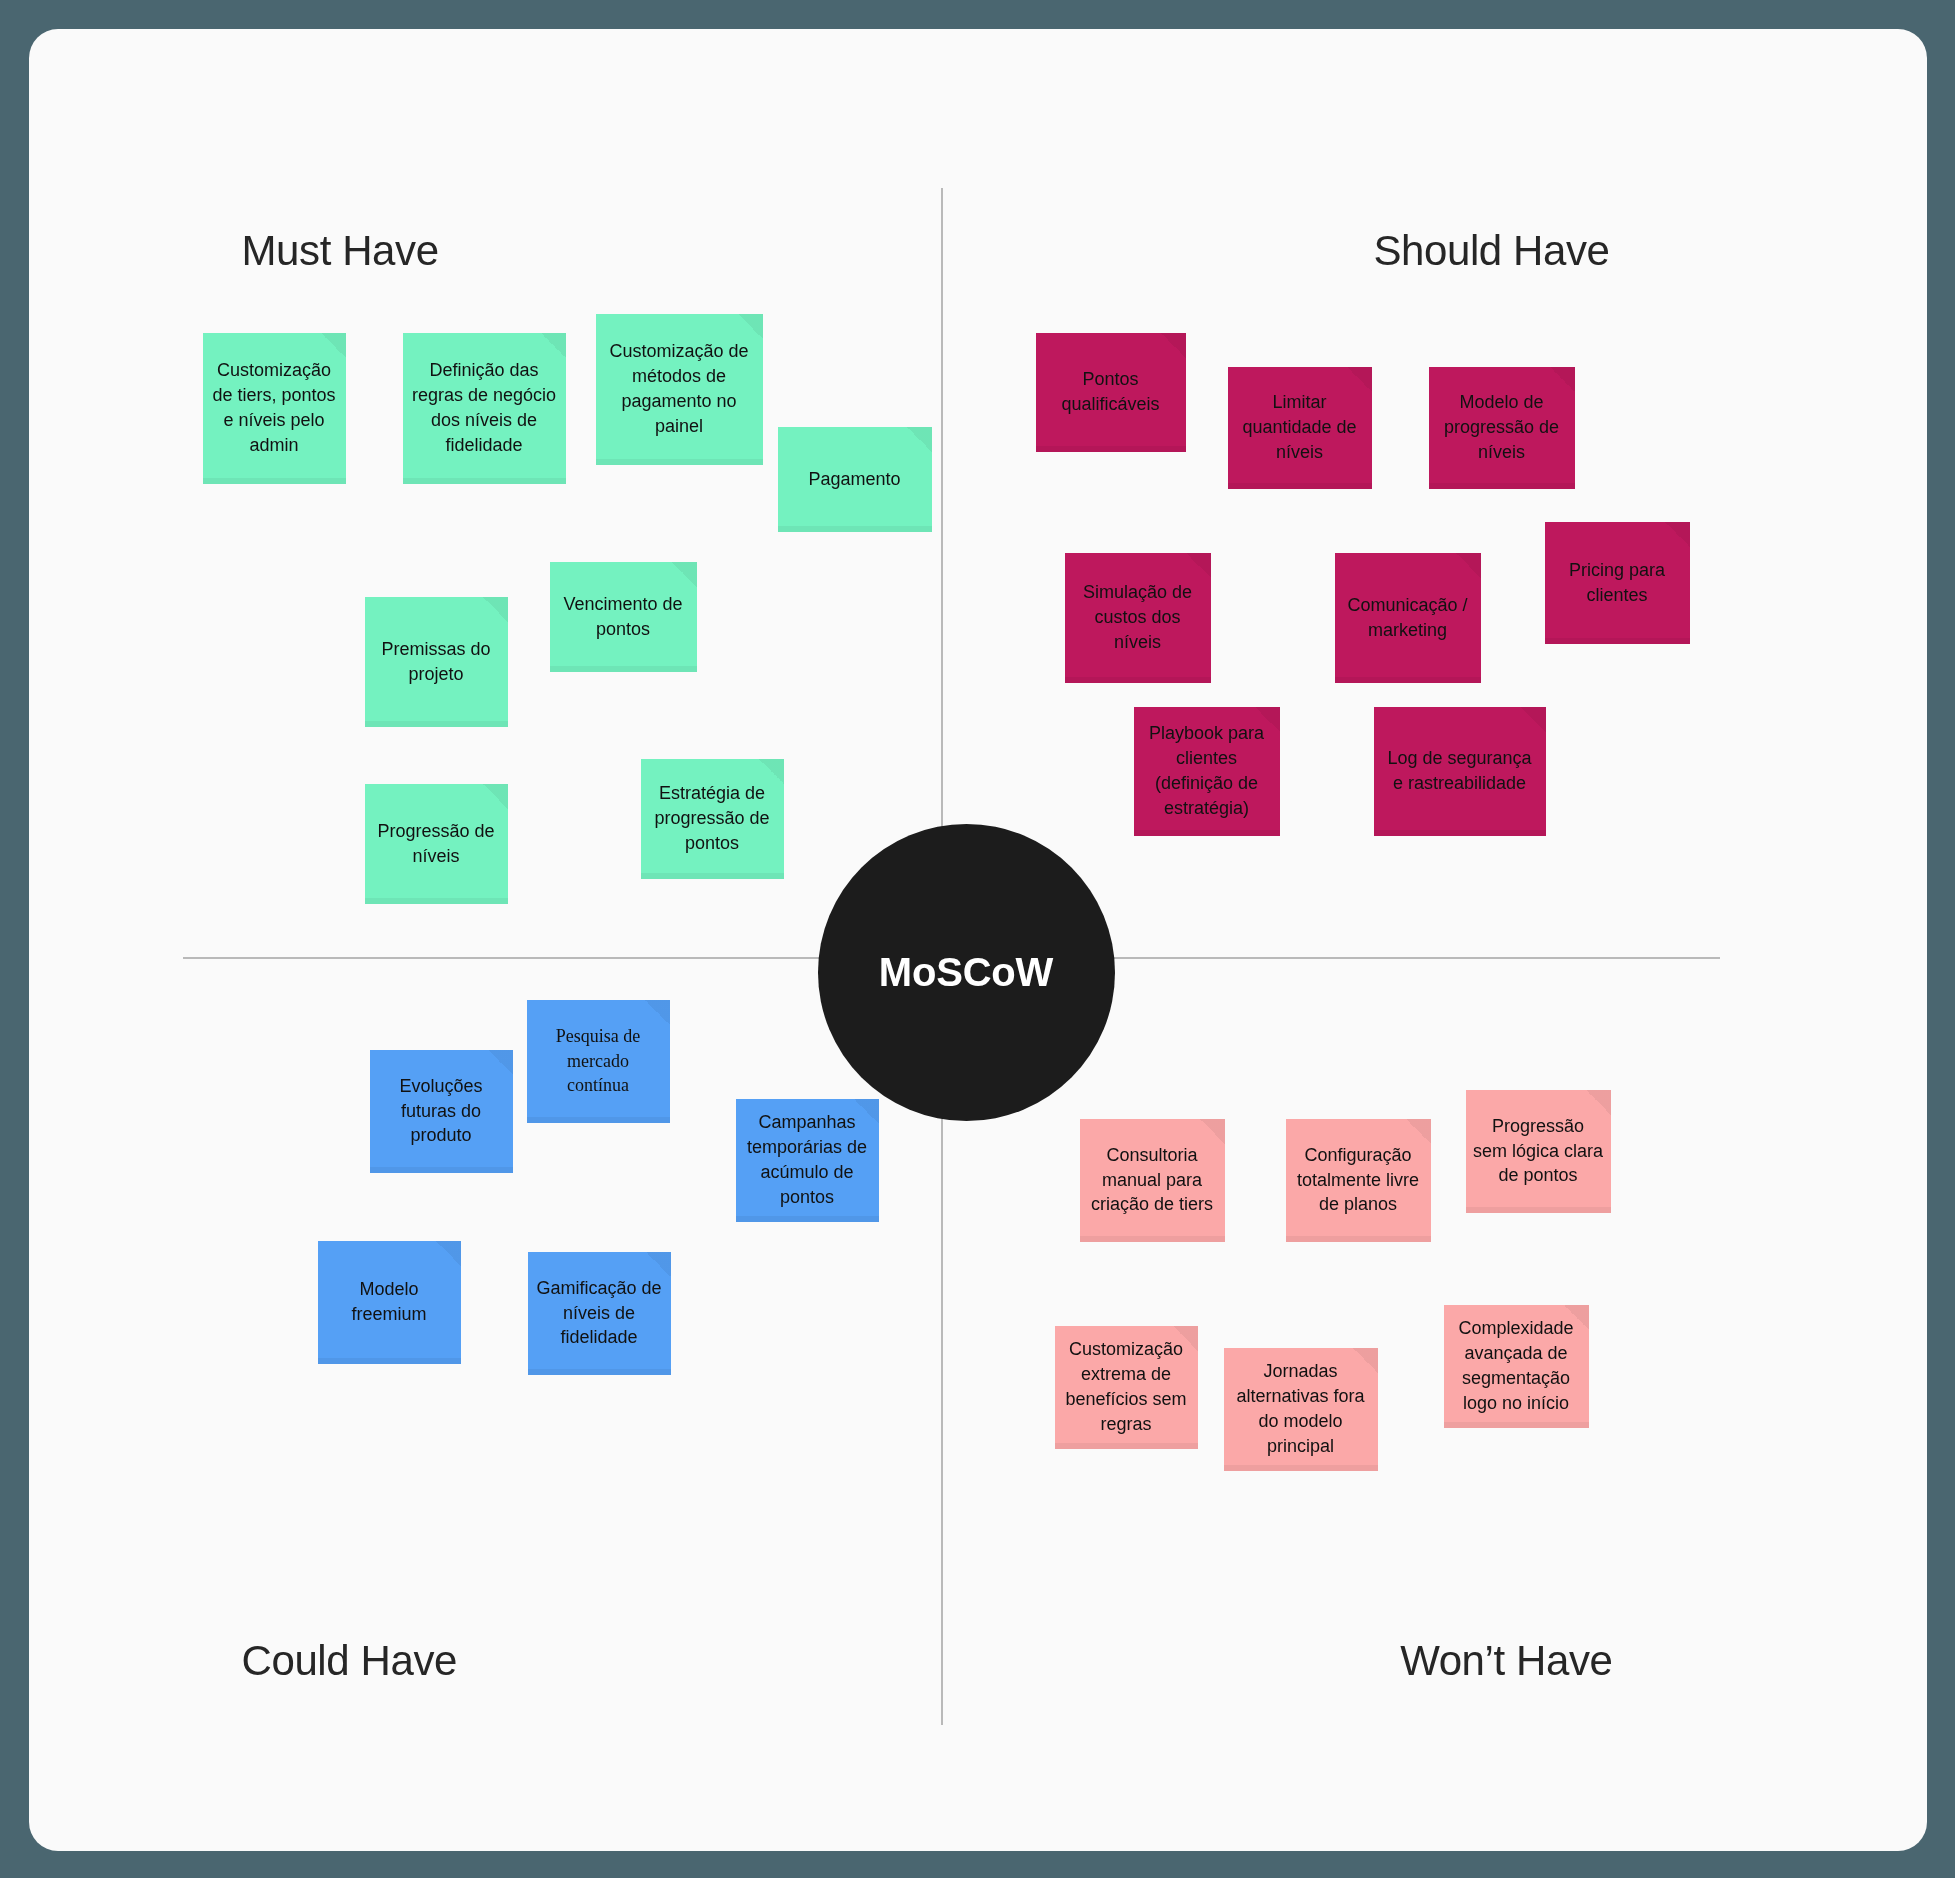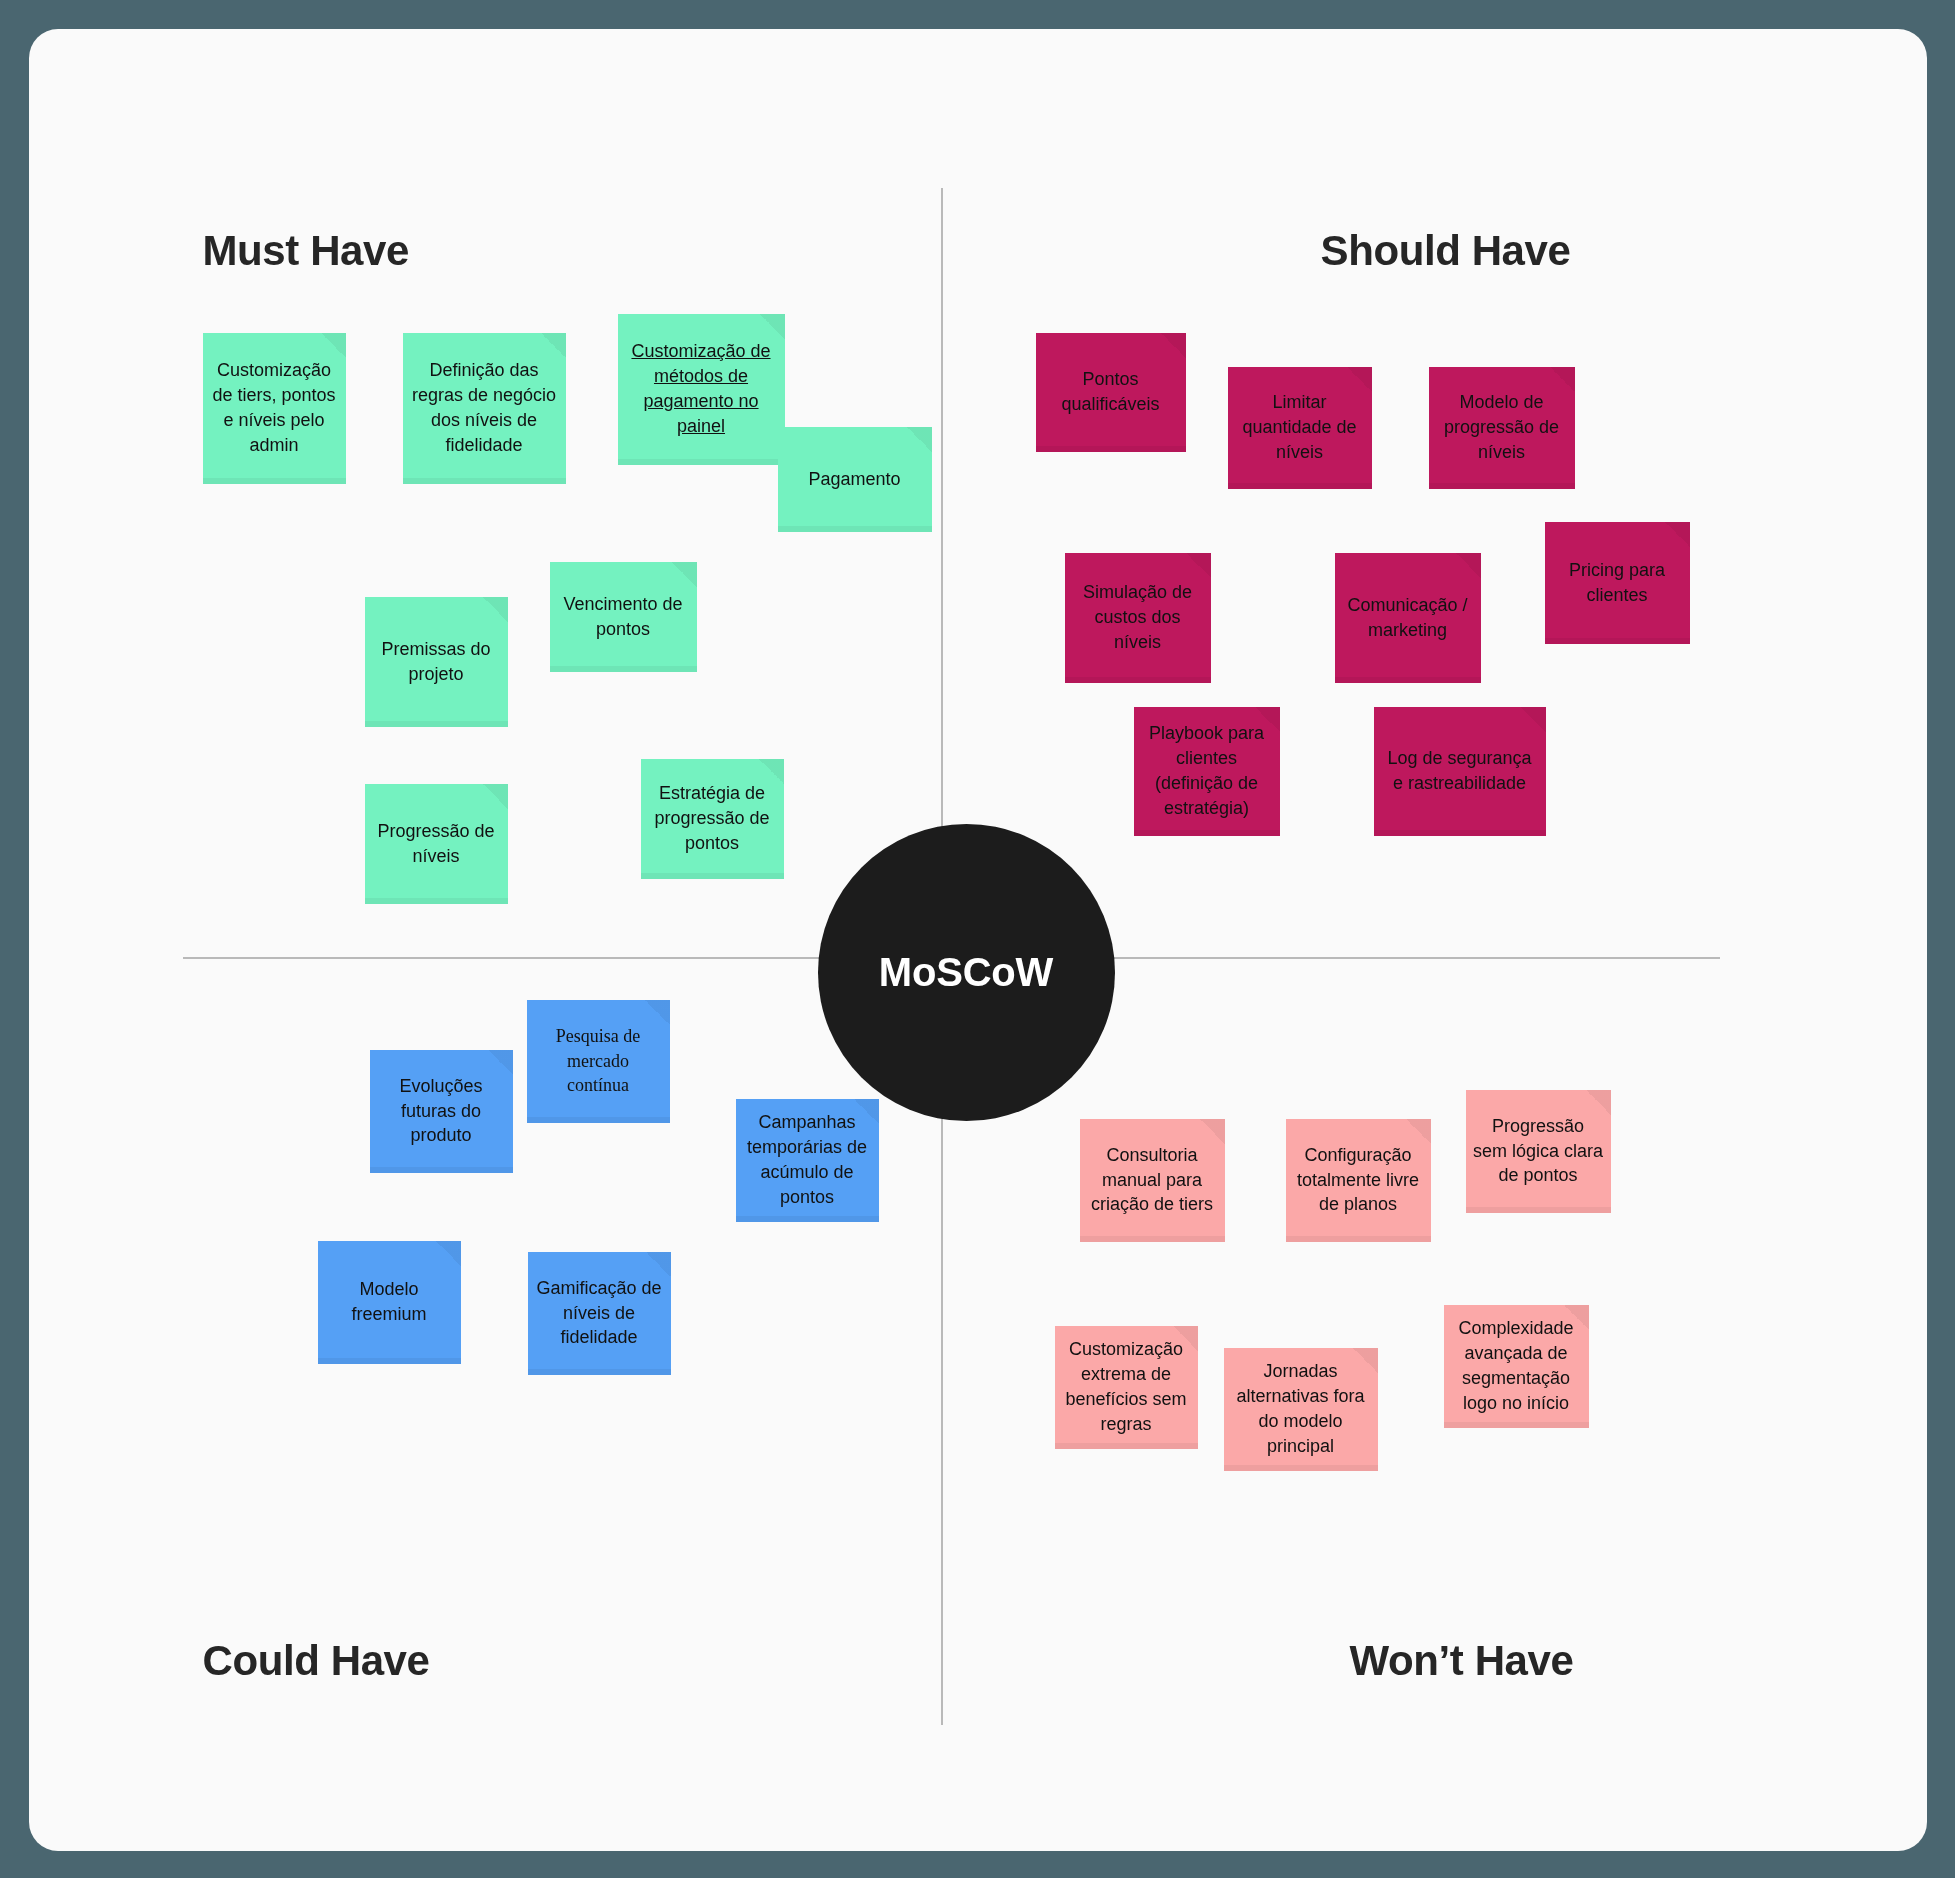--- a/index.html
+++ b/index.html
@@ -40,24 +40,25 @@
     top: 928px;
     width: 1537px;
     height: 2.4px;
     background: #b9b9b9;
   }
 
   
   .quad-title {
     position: absolute;
     font-size: 42px;
-    font-weight: bold;
+    font-weight: normal;
     color: #262626;
     letter-spacing: -0.4px;
     white-space: nowrap;
+    margin-left: 39px;
   }
   #title-must   { left: 174px;  top: 198px; }
   #title-should { left: 1542px; top: 198px; transform: translateX(-100%); }
   #title-could  { left: 174px;  top: 1608px; }
   #title-wont   { left: 1545px; top: 1608px; transform: translateX(-100%); }
 
   
   #center-circle {
     position: absolute;
     left: 789px;
@@ -138,21 +139,21 @@
     <span id="center-circle-label">MoSCoW</span>
   </div>
 
   <div id="notes-layer">
       <div class="note c-green" style="left: 174px; top: 304px; width: 143px; height: 151px;">
         <span>Customização de tiers, pontos e níveis pelo admin</span>
       </div>
       <div class="note c-green" style="left: 374px; top: 304px; width: 163px; height: 151px;">
         <span>Definição das regras de negócio dos níveis de fidelidade</span>
       </div>
-      <div class="note c-green" style="left: 589px; top: 285px; width: 167px; height: 151px; text-decoration: underline;">
+      <div class="note c-green" style="left: 567px; top: 285px; width: 167px; height: 151px;">
         <span>Customização de métodos de pagamento no painel</span>
       </div>
       <div class="note c-green" style="left: 749px; top: 398px; width: 154px; height: 105px;">
         <span>Pagamento</span>
       </div>
       <div class="note c-green" style="left: 336px; top: 568px; width: 143px; height: 130px;">
         <span>Premissas do projeto</span>
       </div>
       <div class="note c-green" style="left: 521px; top: 533px; width: 147px; height: 110px;">
         <span>Vencimento de pontos</span>

